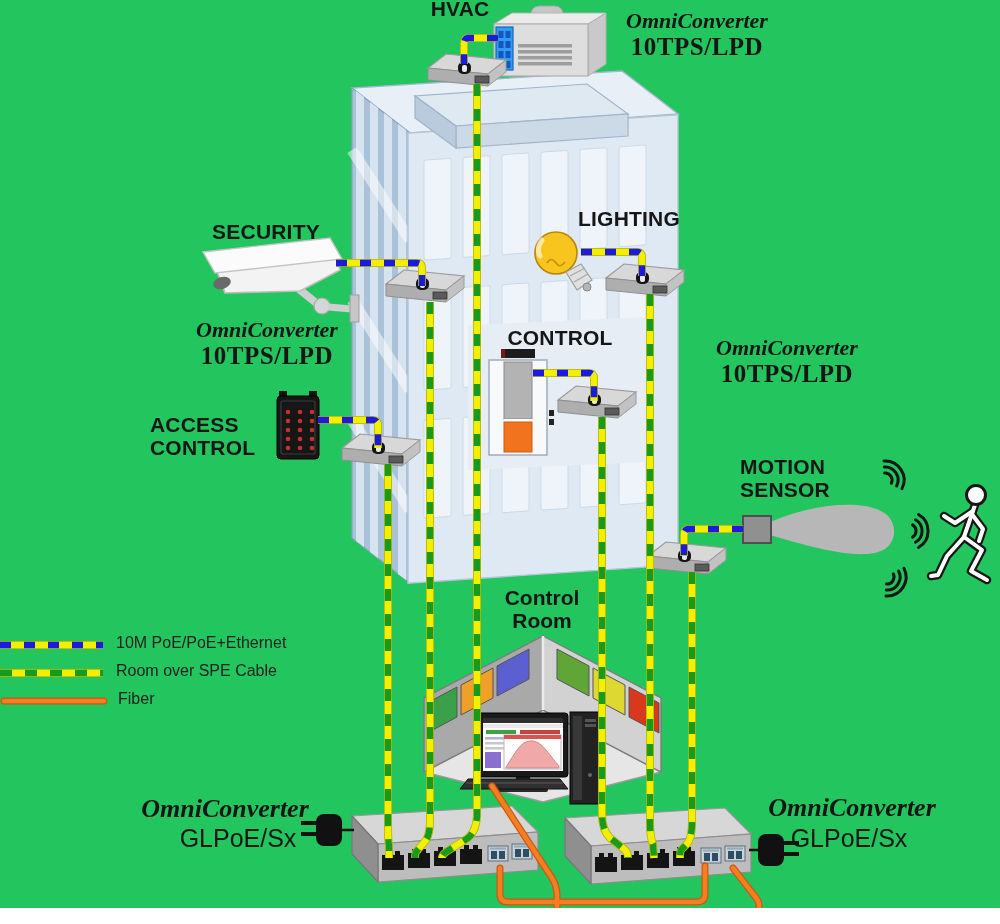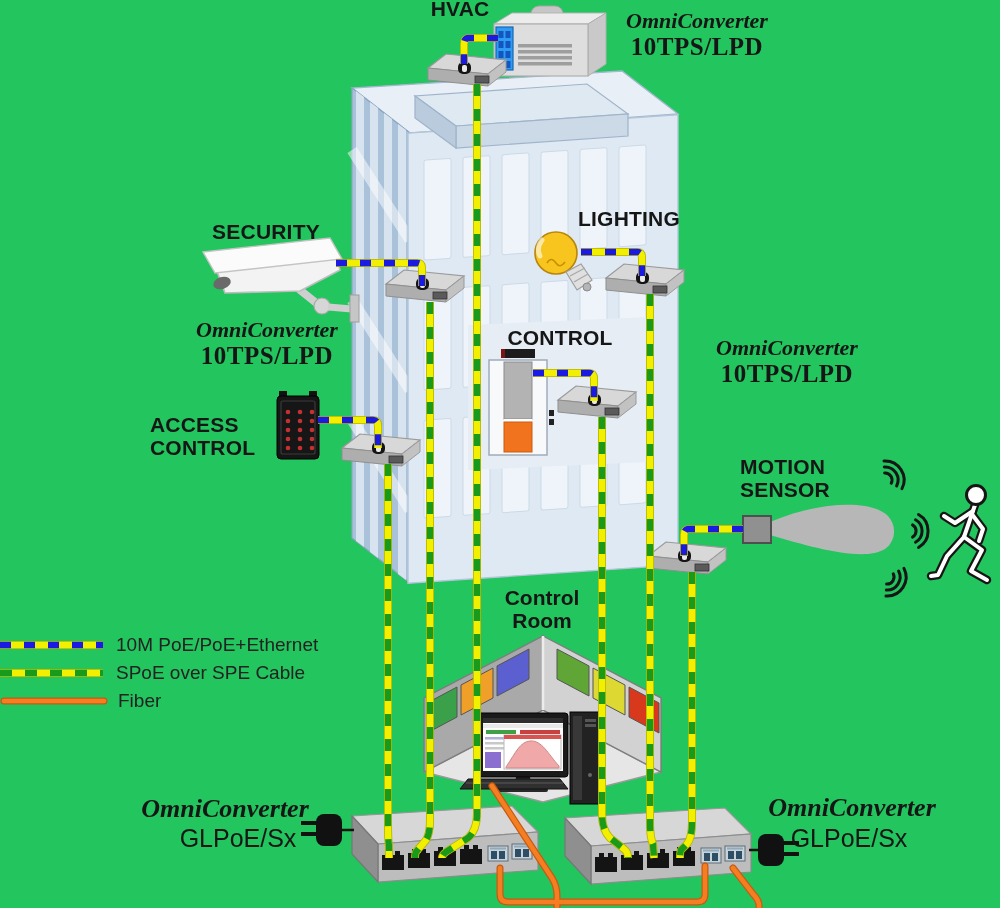--- a/index.html
+++ b/index.html
@@ -6,21 +6,21 @@
   .stage{position:relative;width:1000px;height:908px;background:#22c55e;overflow:hidden;
          font-family:"Liberation Sans",sans-serif;}
   .stage svg{position:absolute;left:0;top:0;}
   .txt{position:absolute;white-space:nowrap;color:#161616;}
   .ctr{transform:translateX(-50%);text-align:center;}
   .lbl{font-weight:bold;font-size:21px;letter-spacing:0.2px;}
   .serif-name{font-family:"Liberation Serif","DejaVu Serif",serif;font-style:italic;font-weight:bold;font-size:22px;}
   .serif-model{font-family:"Liberation Serif","DejaVu Serif",serif;font-weight:bold;font-size:25px;letter-spacing:0.5px;}
   .sw-name{font-family:"Liberation Serif","DejaVu Serif",serif;font-style:italic;font-weight:bold;font-size:26px;}
   .sw-model{font-weight:normal;font-size:25px;}
-  .legend-lbl{font-size:19px;color:#222;}
+  .legend-lbl{font-size:16px;color:#222;}
   .room-lbl{font-weight:bold;font-size:21px;}
 
   
   .cab-under use{stroke:#b3b300;stroke-width:8;fill:none;}
   .cab-yellow use{stroke:#f2ef00;stroke-width:6.4;fill:none;}
   .dash-blue use{stroke:#1a1ae0;stroke-width:6.4;fill:none;stroke-dasharray:11 13;}
   .dash-green use{stroke:#1a9a1a;stroke-width:6.4;fill:none;stroke-dasharray:12 13;}
   .fib-under use{stroke:#c75a10;stroke-width:7;fill:none;stroke-linecap:round;}
   .fib-main use{stroke:#f57d22;stroke-width:4.6;fill:none;stroke-linecap:round;}
 </style>
@@ -407,21 +407,21 @@
 <div class="txt serif-name ctr" style="left:787px;top:335px;">OmniConverter</div>
 <div class="txt serif-model ctr" style="left:787px;top:360px;">10TPS/LPD</div>
 
 <div class="txt lbl" style="left:740px;top:455px;">MOTION</div>
 <div class="txt lbl" style="left:740px;top:478px;text-align:right;">SENSOR</div>
 
 <div class="txt room-lbl ctr" style="left:542px;top:586px;">Control</div>
 <div class="txt room-lbl ctr" style="left:542px;top:609px;">Room</div>
 
 <div class="txt legend-lbl" style="left:116px;top:634px;">10M PoE/PoE+Ethernet</div>
-<div class="txt legend-lbl" style="left:116px;top:662px;">SPoE over SPE Cable</div>
+<div class="txt legend-lbl" style="left:116px;top:662px;">Room over SPE Cable</div>
 <div class="txt legend-lbl" style="left:118px;top:690px;">Fiber</div>
 
 <div class="txt sw-name ctr" style="left:225px;top:794px;">OmniConverter</div>
 <div class="txt sw-model ctr" style="left:238px;top:824px;">GLPoE/Sx</div>
 
 <div class="txt sw-name ctr" style="left:852px;top:793px;">OmniConverter</div>
 <div class="txt sw-model ctr" style="left:849px;top:824px;">GLPoE/Sx</div>
 
 </div>
 

